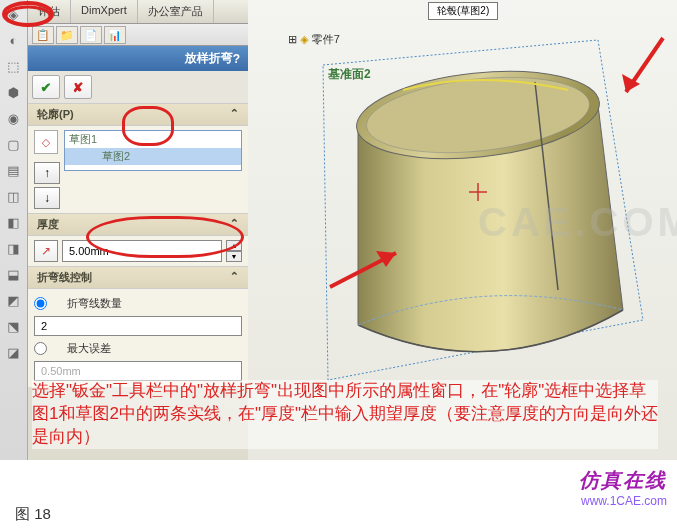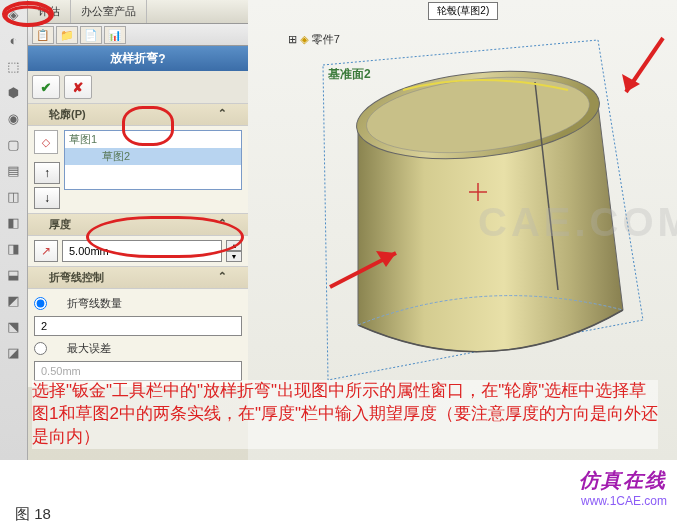--- a/index.html
+++ b/index.html
@@ -13,34 +13,34 @@
   .middle-section { width: 220px; display: flex; flex-direction: column; background: #e8e6dc; }
   
   .top-tabs { height: 24px; display: flex; background: linear-gradient(to bottom, #f0efe6, #d8d6ca); border-bottom: 1px solid #999; font-size: 11px; }
   .top-tab { padding: 4px 10px; border-right: 1px solid #bbb; color: #333; cursor: pointer; }
   
   .mini-tabs { height: 22px; display: flex; background: linear-gradient(to bottom, #eee, #ddd); border-bottom: 1px solid #999; padding: 2px 4px; gap: 2px; }
   .mini-tab { width: 22px; height: 18px; border: 1px solid #aaa; background: #f0ebe0; display: flex; align-items: center; justify-content: center; font-size: 11px; cursor: pointer; }
   
   .property-panel { flex: 1; background: linear-gradient(to bottom, #e8e6dc, #dedcce); padding: 0; overflow: hidden; }
   
-  .panel-header { background: linear-gradient(to bottom, #5a8fc7, #3b6da8); color: #fff; padding: 4px 8px; font-size: 12px; font-weight: bold; display: flex; justify-content: center; align-items: center; }
+  .panel-header { background: linear-gradient(to bottom, #5a8fc7, #3b6da8); color: #fff; padding: 4px 8px; font-size: 12px; font-weight: bold; display: flex; justify-content: flex-end; align-items: center; }
   
   .action-row { display: flex; gap: 4px; padding: 4px; background: #e8e6dc; }
   .action-btn { width: 28px; height: 24px; border: 1px solid #aaa; background: linear-gradient(#fff,#eee); display: flex; align-items: center; justify-content: center; font-size: 13px; cursor: pointer; border-radius: 2px; }
   .action-btn.ok { color: #2a8a2a; font-weight: bold; }
   .action-btn.cancel { color: #c22; font-weight: bold; }
   
   .section { margin: 0; }
-  .section-header { background: linear-gradient(to bottom, #e9e2c9, #ddd5bb); padding: 3px 21px; font-size: 11px; font-weight: bold; color: #4a4a3a; border-top: 1px solid #ccc; border-bottom: 1px solid #ccc; display: flex; justify-content: space-between; align-items: flex-start; }
+  .section-header { background: linear-gradient(to bottom, #e9e2c9, #ddd5bb); padding: 3px 9px; font-size: 11px; font-weight: bold; color: #4a4a3a; border-top: 1px solid #ccc; border-bottom: 1px solid #ccc; display: flex; justify-content: space-between; align-items: flex-start; }
   .section-body { padding: 4px 6px; background: #f5f3e8; }
   
   .profile-row { display: flex; align-items: flex-start; gap: 4px; }
   .icon-box { width: 24px; height: 24px; border: 1px solid #aaa; background: #fff; display: flex; align-items: center; justify-content: center; font-size: 11px; color: #c44; }
-  .list-box { flex: 1; background: #fff; border: 1px solid #7a9ac7; height: 60px; font-size: 11px; color: #5a7a5a; }
+  .list-box { flex: 1; background: #fff; border: 1px solid #7a9ac7; height: 41px; font-size: 11px; color: #5a7a5a; }
   .list-item { padding: 1px 4px; }
   .list-item.sel { background: #b8d4f0; padding-left: 37px; }
   
   .arrow-btns { display: flex; flex-direction: column; gap: 3px; margin-top: 4px; }
   .arrow-btn { width: 26px; height: 22px; border: 1px solid #888; background: linear-gradient(#fff,#e8e8e8); display: flex; align-items: center; justify-content: center; font-size: 12px; cursor: pointer; font-weight: bold; }
   
   .thickness-row { display: flex; align-items: center; gap: 4px; }
   .dir-btn { width: 24px; height: 22px; border: 1px solid #888; background: linear-gradient(#fff,#eee); display: flex; align-items: center; justify-content: center; color: #c44; font-size: 12px; cursor: pointer; }
   .value-input { flex: 1; height: 22px; border: 1px solid #888; padding: 0 6px; font-size: 11px; background: #fff; }
   .spinner { width: 16px; display: flex; flex-direction: column; }
@@ -89,20 +89,21 @@
     <span class="tool-icon">◨</span>
     <span class="tool-icon">⬓</span>
     <span class="tool-icon">◩</span>
     <span class="tool-icon">⬔</span>
     <span class="tool-icon">◪</span>
   </div>
 
   <div class="middle-section">
     <div class="top-tabs">
       <div class="top-tab">评估</div>
+      <div class="top-tab">DimXpert</div>
       <div class="top-tab">办公室产品</div>
     </div>
     <div class="mini-tabs">
       <div class="mini-tab">📋</div>
       <div class="mini-tab">📁</div>
       <div class="mini-tab">📄</div>
       <div class="mini-tab">📊</div>
     </div>
     <div class="property-panel">
       <div class="panel-header">

